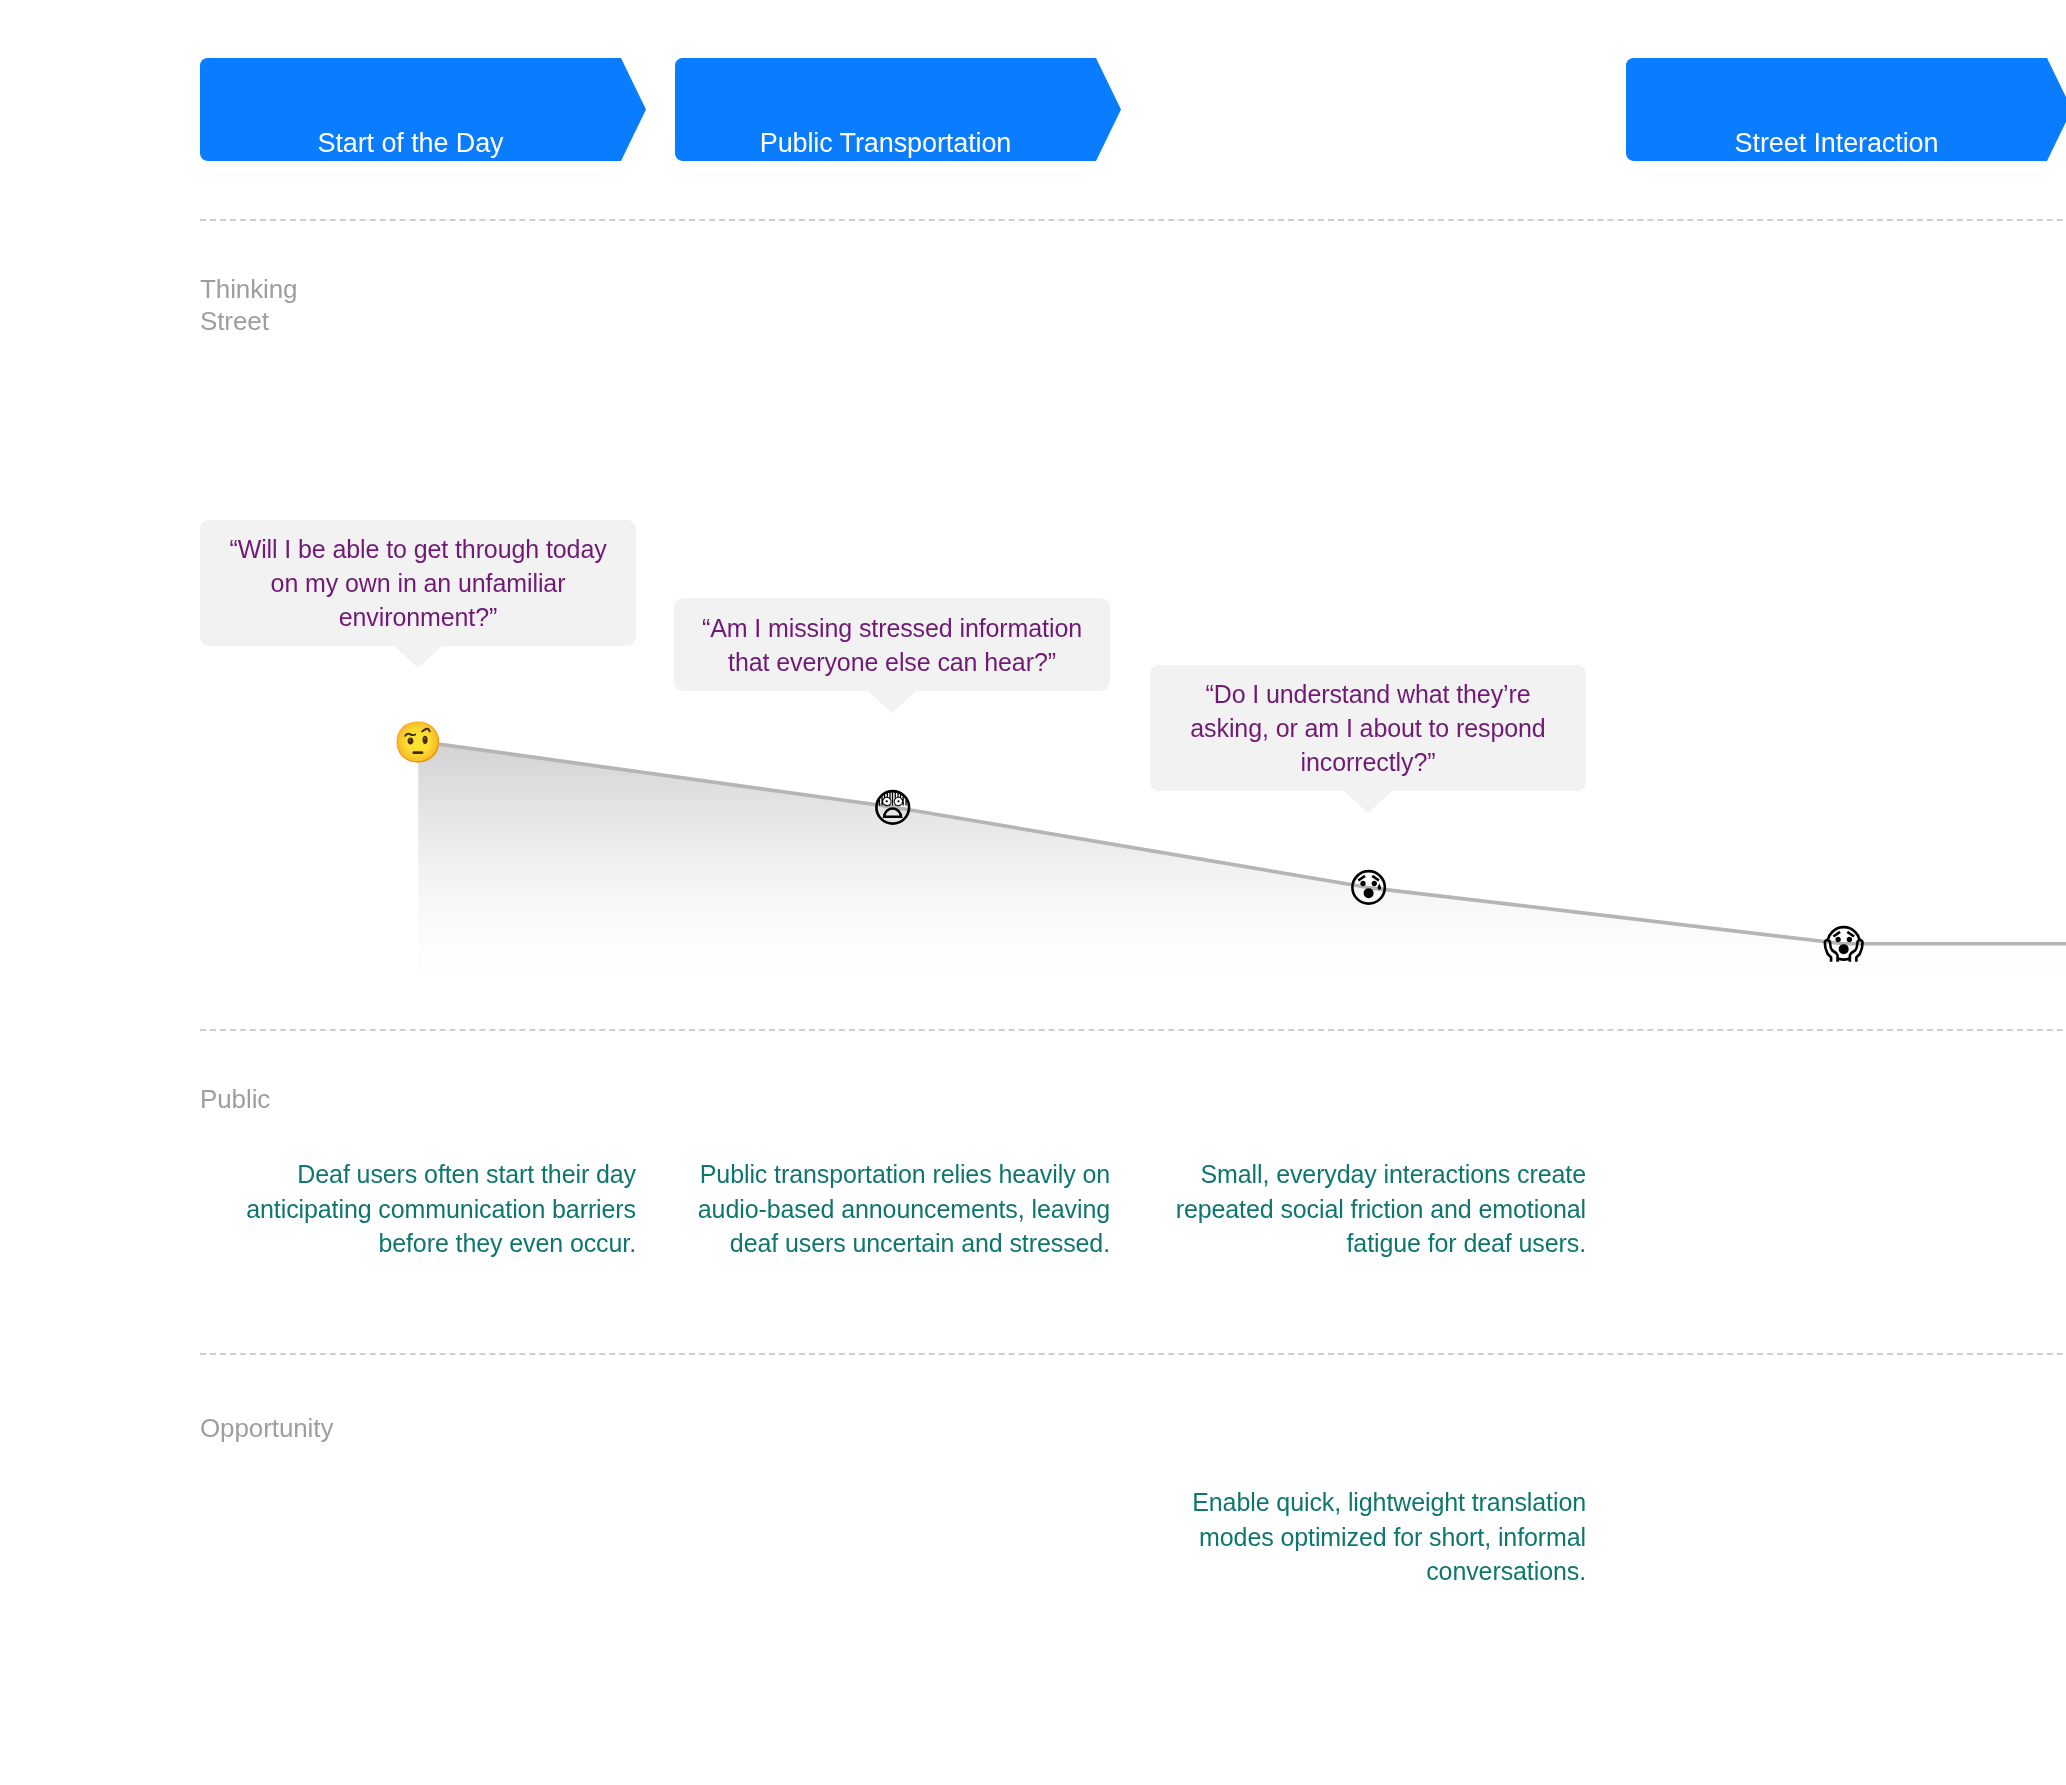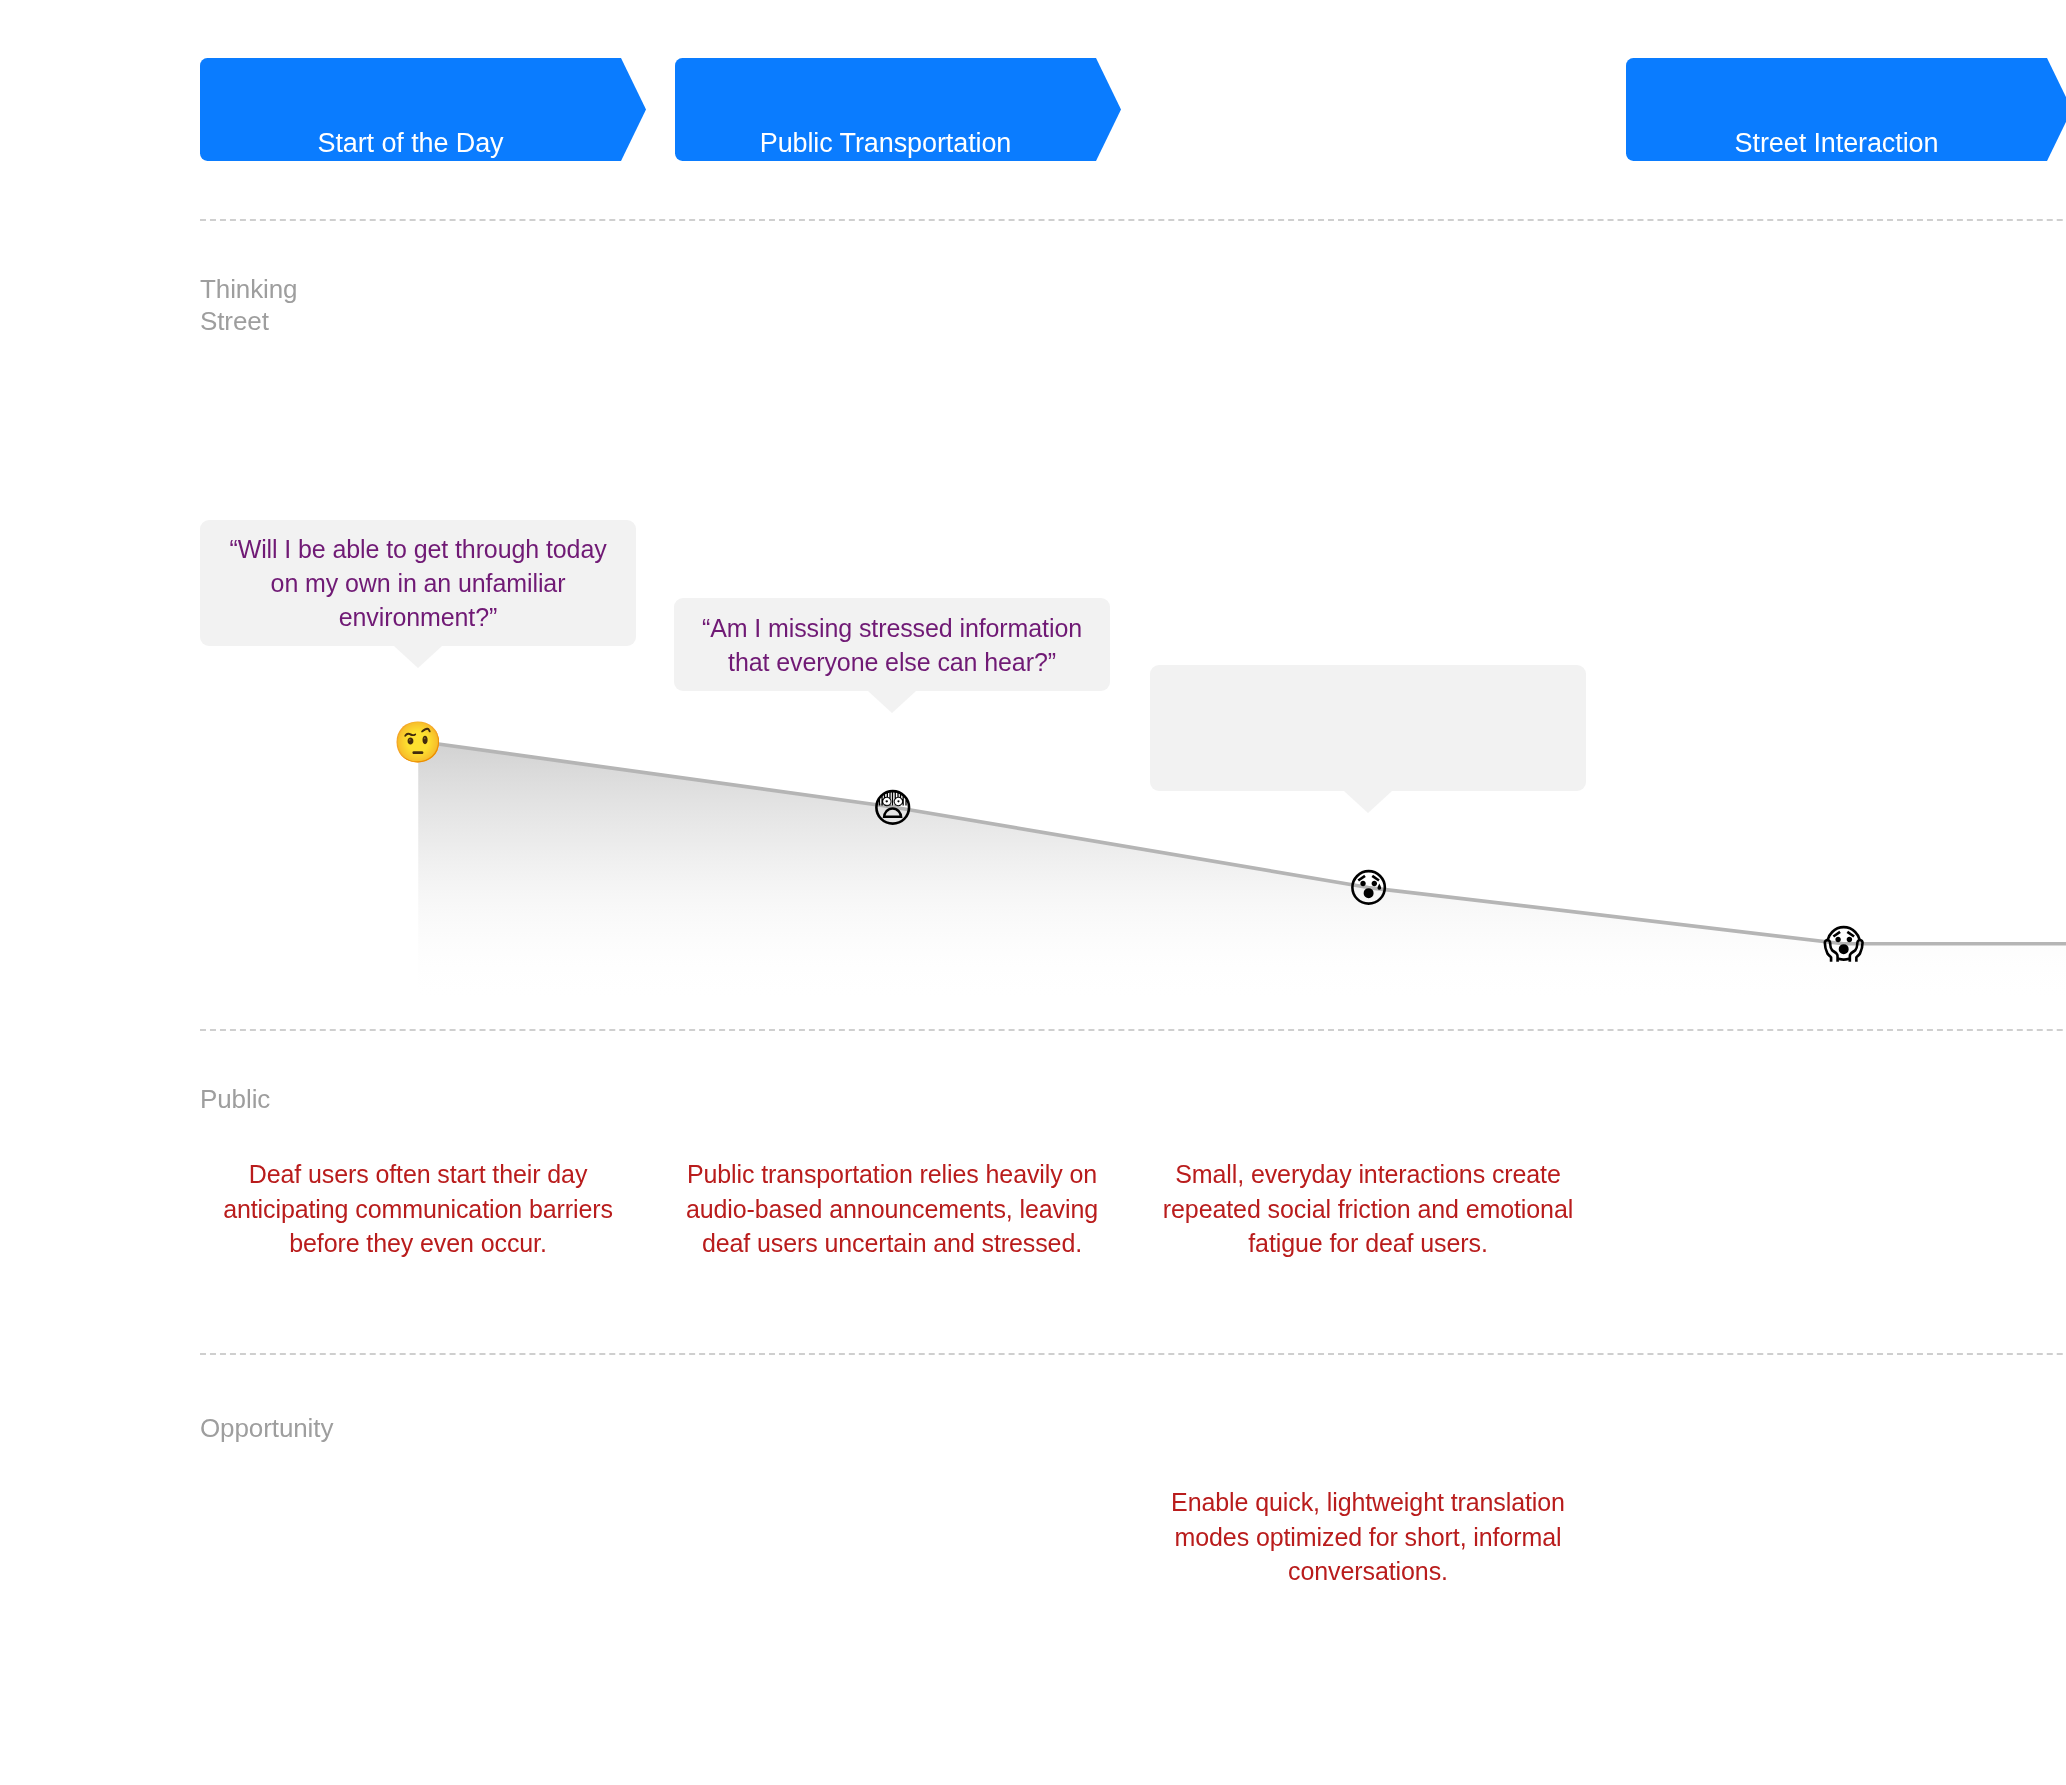--- a/index.html
+++ b/index.html
@@ -129,22 +129,22 @@
     justify-content: center;
     font-family: "DejaVu Sans", sans-serif;
     user-select: none;
   }
 
   
   .cell-text {
     position: absolute;
     font-size: 25px;
     line-height: 1.38;
-    color: #b91c1c;
-    text-align: center;
+    color: #0f766e;
+    text-align: right;
     letter-spacing: -0.1px;
   }
 </style>
 </head>
 <body>
 
 <div id="journey-map">
 
   <div class="stage-row">
 
@@ -196,20 +196,21 @@
     <span class="bubble-text">“Will I be able to get through today on my own in an unfamiliar environment?”</span>
     <span class="bubble-tail" style="left:194px;"></span>
   </div>
 
   <div class="bubble" style="left:674px; top:598px; width:436px; height:93px;">
     <span class="bubble-text">“Am I missing stressed information that everyone else can hear?”</span>
     <span class="bubble-tail" style="left:194px;"></span>
   </div>
 
   <div class="bubble" style="left:1150px; top:665px; width:436px; height:126px;">
+    <span class="bubble-text">“Do I understand what they’re asking, or am I about to respond incorrectly?”</span>
     <span class="bubble-tail" style="left:194px;"></span>
   </div>
 
 
   <div class="cell-text" style="left:200px; top:1157px; width:436px;">Deaf users often start their day anticipating communication barriers before they even occur.</div>
   <div class="cell-text" style="left:674px; top:1157px; width:436px;">Public transportation relies heavily on audio-based announcements, leaving deaf users uncertain and stressed.</div>
   <div class="cell-text" style="left:1150px; top:1157px; width:436px;">Small, everyday interactions create repeated social friction and emotional fatigue for deaf users.</div>
   <div class="cell-text" style="left:1625px; top:1157px; width:436px;"></div>
   <div class="cell-text" style="left:2099px; top:1157px; width:436px;"></div>
 

